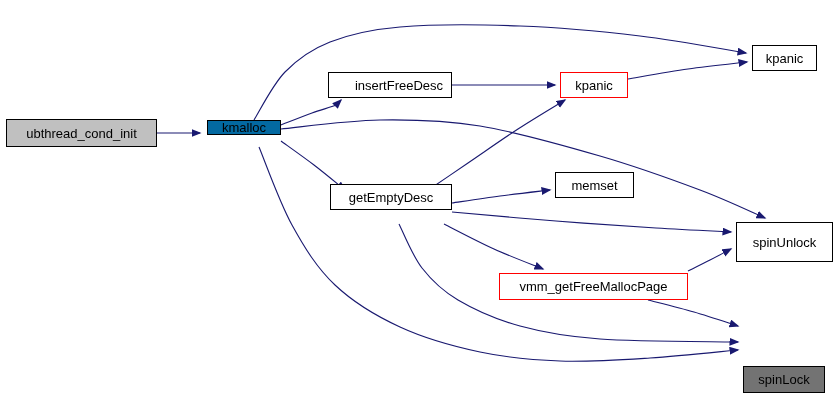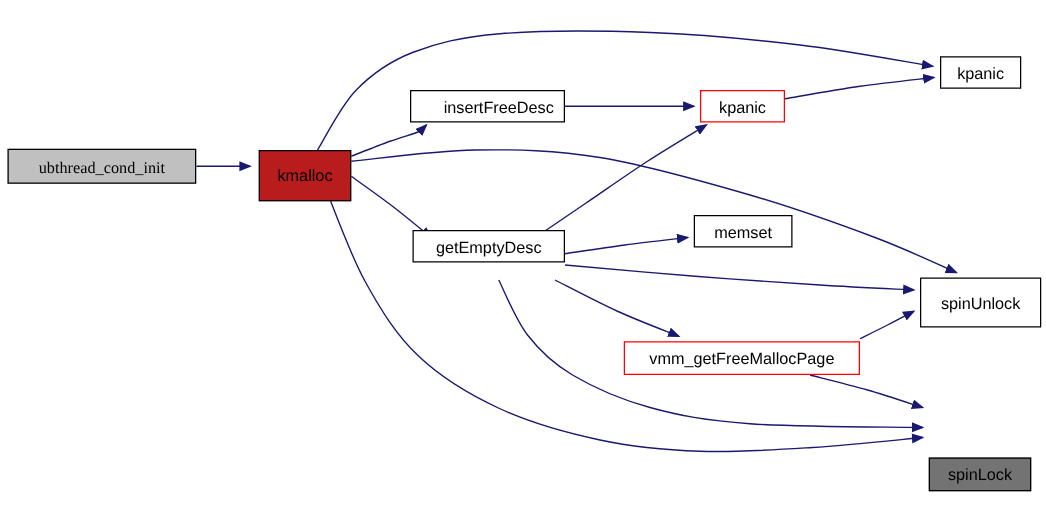--- a/index.html
+++ b/index.html
@@ -16,21 +16,21 @@
     display:flex;align-items:center;justify-content:center;
     box-sizing:border-box;
     background:#ffffff;
     border:1px solid #000000;
     font-size:13px;
     line-height:1;
     color:#000000;
     white-space:nowrap;
     cursor:pointer;
   }
-  .node.root{cursor:default;font-family:Liberation Serif, serif;}
+  .node.root{cursor:default;}
   .edge{fill:none;stroke-width:1.1px;}
 </style>
 </head>
 <body>
 
 <div class="canvas">
   <svg class="edges-layer" width="837" height="407" viewBox="0 0 837 407" xmlns="http://www.w3.org/2000/svg">
     <defs>
       <marker id="arrow" markerUnits="userSpaceOnUse" markerWidth="12" markerHeight="10" refX="8.5" refY="4" orient="auto">
         <path d="M0,0 L10,4 L0,8 z" fill="#191970"></path>
@@ -51,21 +51,21 @@
         <path class="edge" d="M444,224 C452.3333333333333,228.16666666666666 477.5,241.5 494,249 C510.5,256.5 534.8333333333334,265.6666666666667 543,269" stroke="#191970" marker-end="url(#arrow)"></path>
         <path class="edge" d="M399,224 C402.8333333333333,231.33333333333334 412.1666666666667,255.33333333333334 422,268 C431.8333333333333,280.6666666666667 441.6666666666667,290.3333333333333 458,300 C474.3333333333333,309.6666666666667 496.3333333333333,319.5 520,326 C543.6666666666666,332.5 563.6666666666666,336.3333333333333 600,339 C636.3333333333334,341.6666666666667 715,341.5 738,342" stroke="#191970" marker-end="url(#arrow)"></path>
         <path class="edge" d="M688,271 C691.6666666666666,269.1666666666667 702.8333333333334,263.6666666666667 710,260 C717.1666666666666,256.3333333333333 727.5,250.83333333333334 731,249" stroke="#191970" marker-end="url(#arrow)"></path>
         <path class="edge" d="M648,300 C655.6666666666666,302 679,307.6666666666667 694,312 C709,316.3333333333333 730.6666666666666,323.6666666666667 738,326" stroke="#191970" marker-end="url(#arrow)"></path>
       </g>
   </svg>
   <div id="nodes-layer">
       <div class="node root" style="left: 6px; top: 119px; width: 151px; height: 28px; background: rgb(192, 192, 192); border-color: rgb(0, 0, 0);">
         <span>ubthread_cond_init</span>
       </div>
-      <div class="node" style="left: 207px; top: 120px; width: 74px; height: 41px; background: #b91c1c; border-color: rgb(0, 0, 0);">
+      <div class="node" style="left: 207px; top: 120px; width: 74px; height: 15px; background: #0369a1; border-color: rgb(0, 0, 0);">
         <span>kmalloc</span>
       </div>
       <div class="node" style="left: 328px; top: 72px; width: 124px; height: 26px; background: rgb(255, 255, 255); border-color: rgb(0, 0, 0); padding-left: 18px;">
         <span>insertFreeDesc</span>
       </div>
       <div class="node" style="left: 560px; top: 72px; width: 68px; height: 26px; background: rgb(255, 255, 255); border-color: rgb(255, 0, 0);">
         <span>kpanic</span>
       </div>
       <div class="node" style="left: 752px; top: 45px; width: 65px; height: 26px; background: rgb(255, 255, 255); border-color: rgb(0, 0, 0);">
         <span>kpanic</span>

